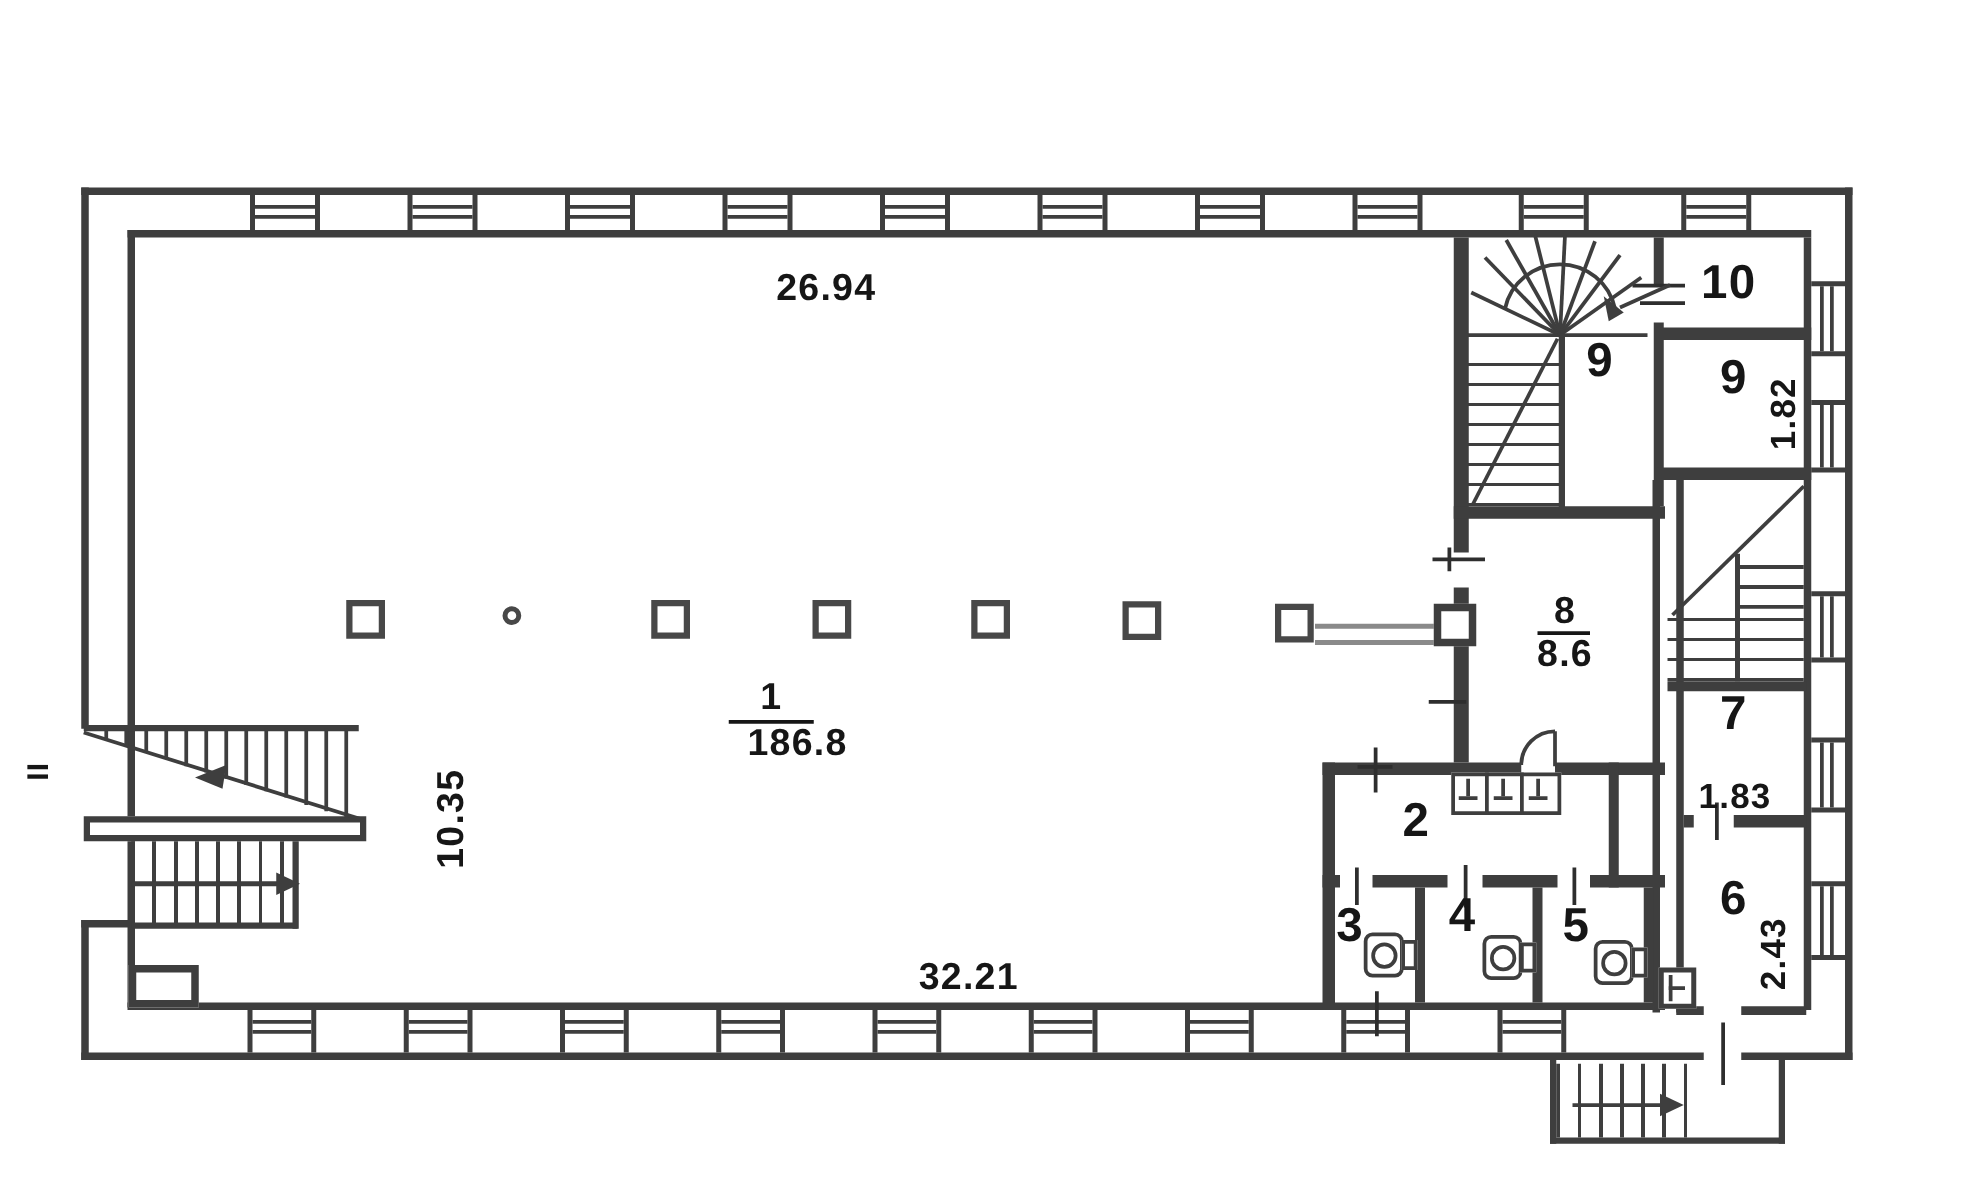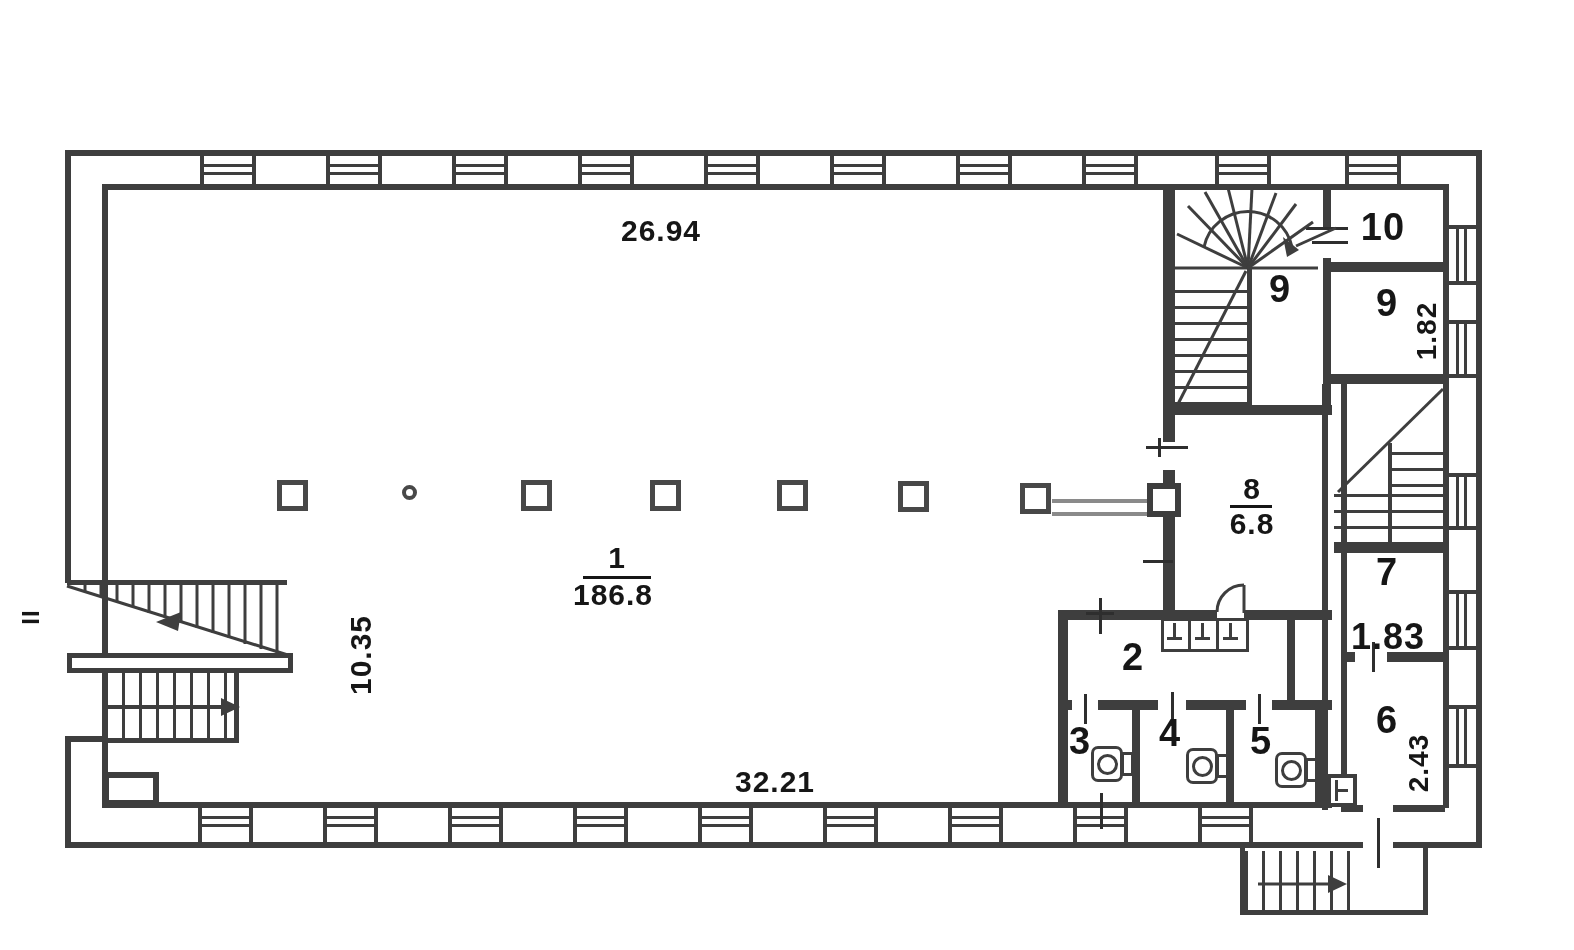--- a/index.html
+++ b/index.html
@@ -231,33 +231,33 @@
     </g>
   </svg>
 
   <div class="lbl dim" style="left:661px;top:231px">26.94</div>
   <div class="lbl dim rot" style="left:361px;top:655px">10.35</div>
   <div class="lbl dim" style="left:775px;top:782px">32.21</div>
   <div class="lbl dim rot" style="left:31px;top:617px;font-size:24px">II</div>
 
   <div class="lbl dim" style="left:617px;top:558px">1</div>
   <div class="bar" style="left:583px;top:576px;width:68px"></div>
-  <div class="lbl dim" style="left:613px;top:595px">186.8</div>
+  <div class="lbl dim" style="left:638px;top:595px">186.8</div>
 
   <div class="lbl dim" style="left:1252px;top:489px">8</div>
   <div class="bar" style="left:1230px;top:505px;width:42px"></div>
-  <div class="lbl dim" style="left:1252px;top:524px">6.8</div>
+  <div class="lbl dim" style="left:1252px;top:524px">8.6</div>
 
   <div class="lbl num" style="left:1133px;top:657px">2</div>
   <div class="lbl num" style="left:1080px;top:741px">3</div>
   <div class="lbl num" style="left:1170px;top:733px">4</div>
   <div class="lbl num" style="left:1261px;top:741px">5</div>
   <div class="lbl num" style="left:1387px;top:720px">6</div>
   <div class="lbl num" style="left:1387px;top:572px">7</div>
   <div class="lbl num" style="left:1387px;top:303px">9</div>
   <div class="lbl num" style="left:1383px;top:227px">10</div>
   <div class="lbl num" style="left:1280px;top:289px">9</div>
 
   <div class="lbl dim rot" style="left:1427px;top:331px;font-size:28px">1.82</div>
-  <div class="lbl dim" style="left:1388px;top:637px;font-size:36px">1.83</div>
+  <div class="lbl dim" style="left:1388px;top:637px;font-size:28px">1.83</div>
   <div class="lbl dim rot" style="left:1419px;top:763px;font-size:28px">2.43</div>
 
 </div>
 
 </body></html>

